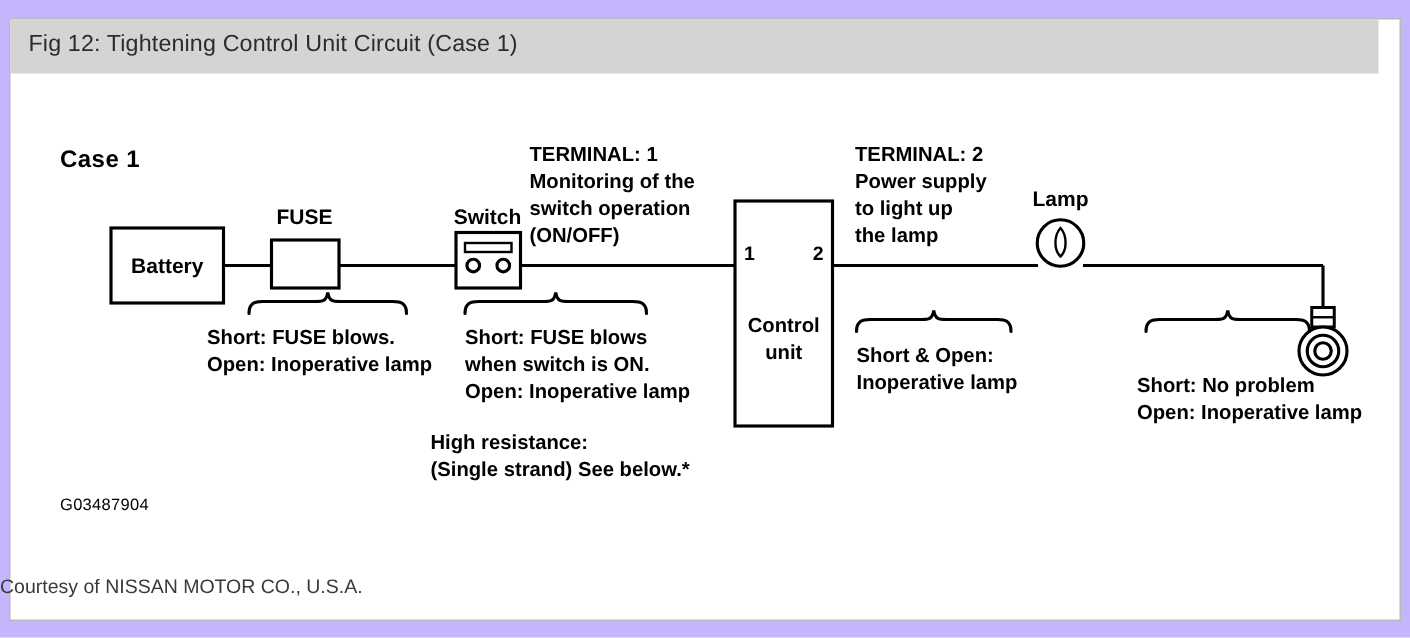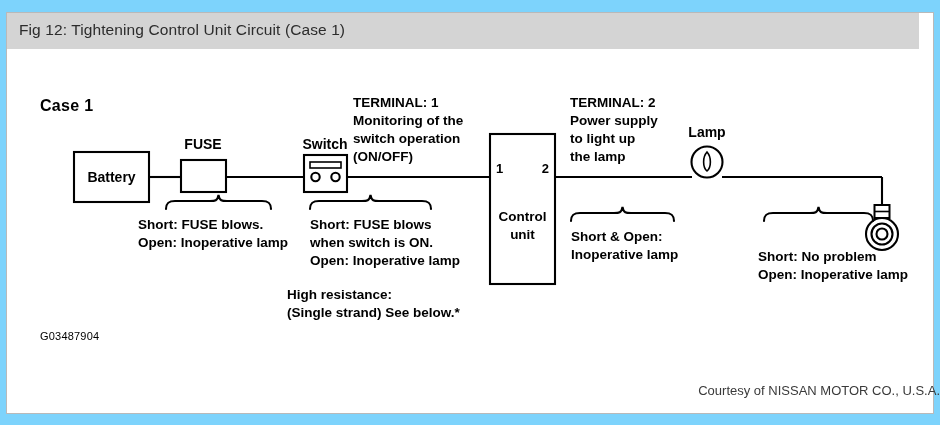--- a/index.html
+++ b/index.html
@@ -11,21 +11,21 @@
     width: 940px;
     height: 425px;
     overflow: hidden;
     font-family: "Liberation Sans", sans-serif;
   }
 
   #page {
     position: relative;
     width: 940px;
     height: 425px;
-    background: #7dd3fc;
+    background: #c4b5fd;
     box-sizing: border-box;
   }
 
   
   .card {
     position: absolute;
     left: 6px;
     top: 12px;
     width: 928px;
     height: 402px;
@@ -65,21 +65,21 @@
   }
   .diagram svg {
     display: block;
   }
 
   .footer {
     position: absolute;
     left: 0;
     top: 383px;
     width: 940px;
-    text-align: right;
+    text-align: left;
     font-size: 13px;
     color: #3a3a3a;
     font-family: "Liberation Sans", sans-serif;
   }
 
   
   text {
     font-family: "Liberation Sans", sans-serif;
     fill: #000000;
   }

